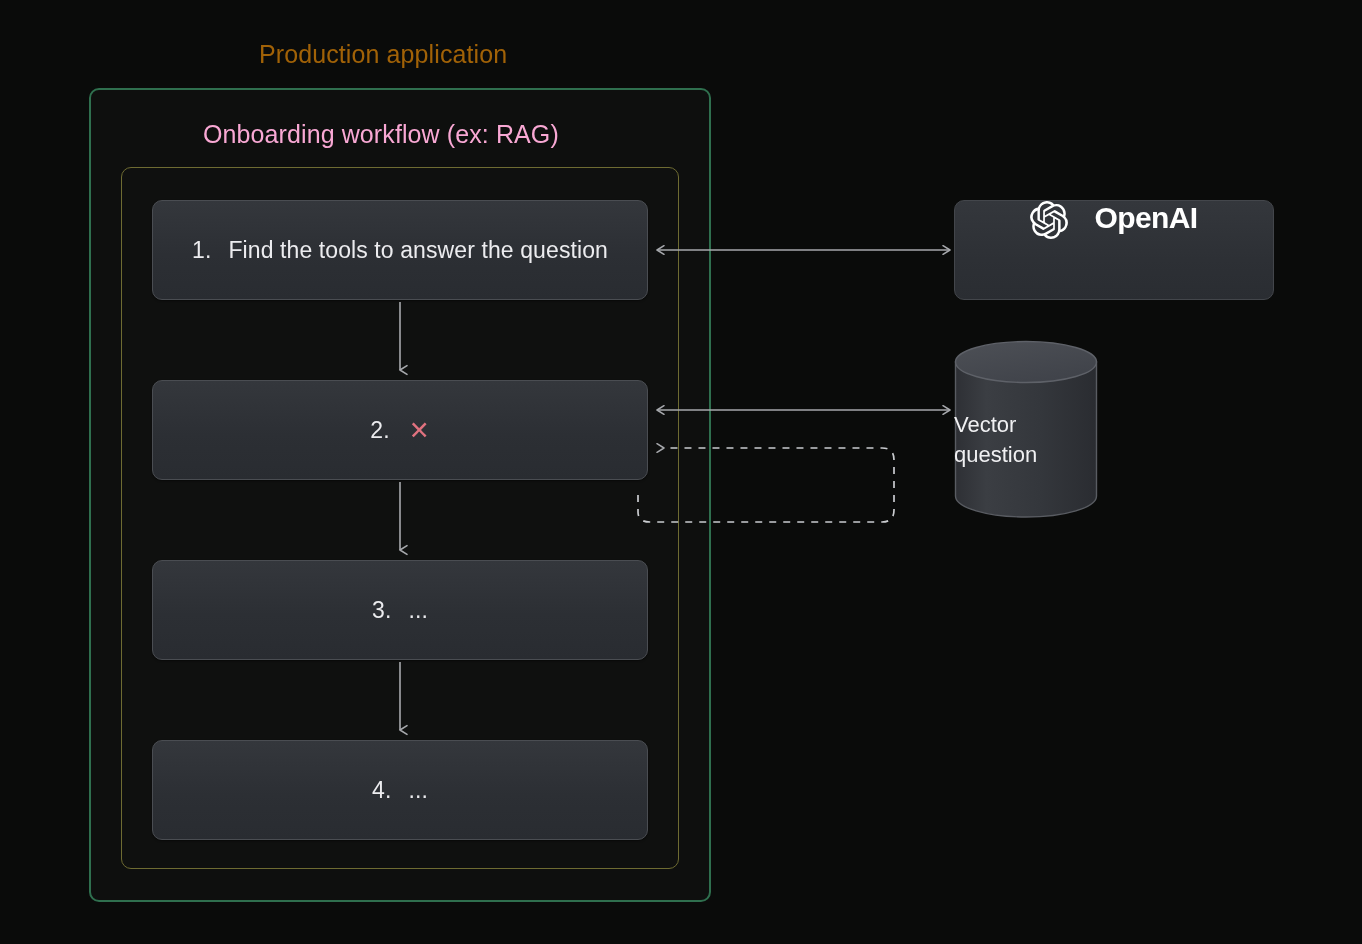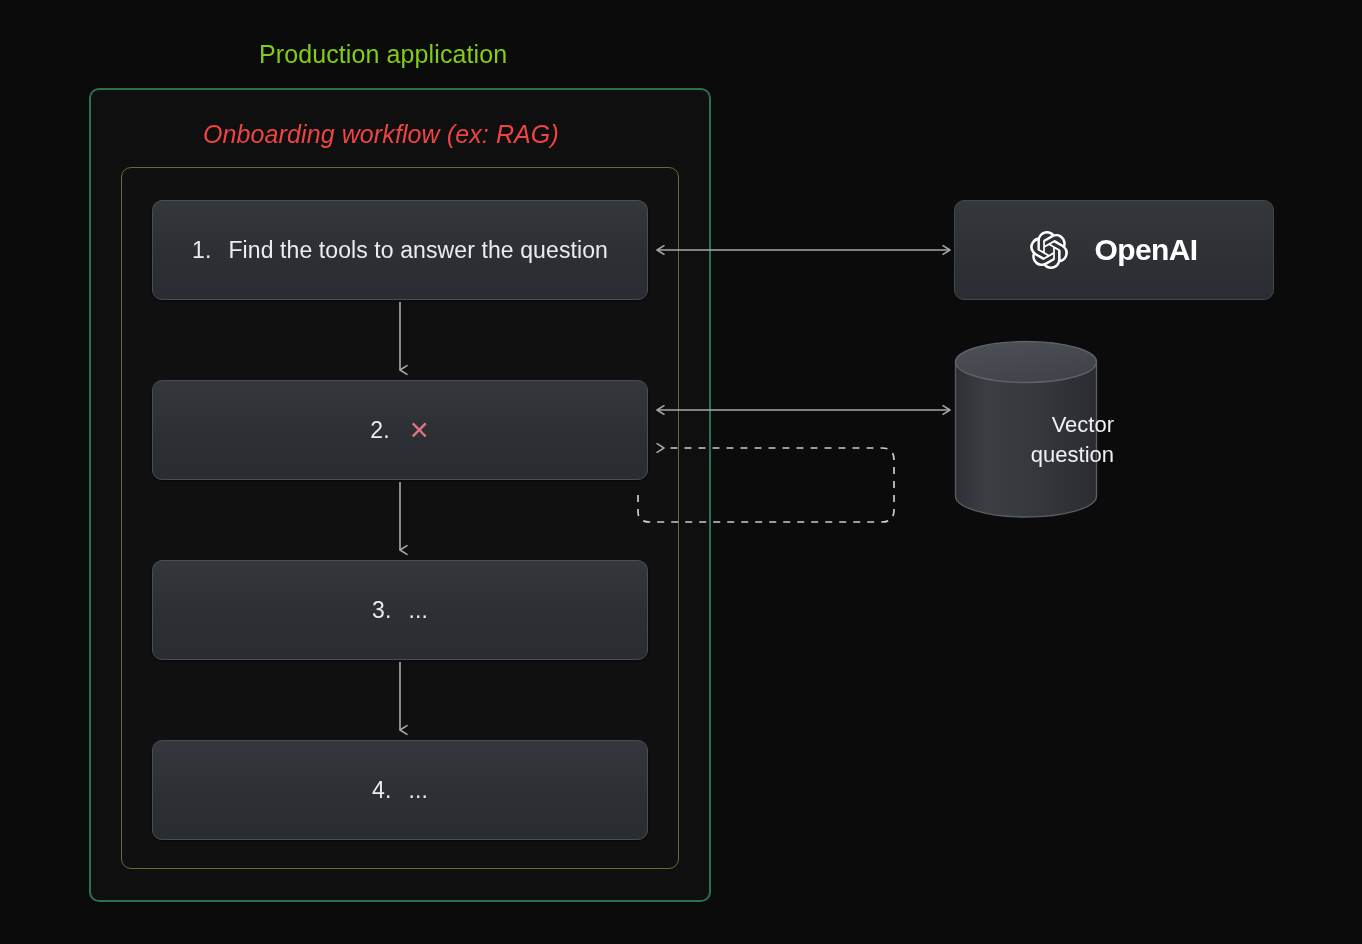--- a/index.html
+++ b/index.html
@@ -33,21 +33,21 @@
     border: 2px solid #2f6f4e;
     border-radius: 10px;
     background: #0e0f0e;
     box-sizing: border-box;
   }
   .prod-title {
     position: absolute;
     left: 259px;
     top: 40px;
     font-size: 25px;
-    color: #84cc16;
+    color: #a16207;
     letter-spacing: 0.1px;
     white-space: nowrap;
   }
 
   
   .flow-panel {
     position: absolute;
     left: 121px;
     top: 167px;
     width: 558px;
@@ -55,24 +55,23 @@
     border: 1.5px solid #6e6b32;
     border-radius: 10px;
     background: #0f100f;
     box-sizing: border-box;
   }
   .flow-title {
     position: absolute;
     left: 203px;
     top: 120px;
     font-size: 25px;
-    color: #ef4444;
+    color: #f9a8d4;
     letter-spacing: 0.1px;
     white-space: nowrap;
-    font-style: italic;
   }
 
   
   .step {
     position: absolute;
     left: 152px;
     width: 496px;
     height: 100px;
     border: 1px solid #4a4d52;
     border-radius: 10px;
@@ -111,21 +110,21 @@
     position: absolute;
     left: 954px;
     top: 200px;
     width: 320px;
     height: 100px;
     border: 1px solid #43464b;
     border-radius: 10px;
     background: linear-gradient(180deg, #34373c 0%, #2d3035 60%, #2a2d32 100%);
     box-sizing: border-box;
     display: flex;
-    align-items: center;
+    align-items: flex-start;
     justify-content: center;
     gap: 26px;
   }
   .openai-wordmark {
     font-size: 30px;
     font-weight: bold;
     color: #ffffff;
     letter-spacing: -0.6px;
   }
 
@@ -135,21 +134,21 @@
     left: 954px;
     top: 340px;
     width: 144px;
     height: 178px;
   }
   .cyl-text {
     position: absolute;
     left: 0;
     top: 70px;
     width: 160px;
-    text-align: right;
+    text-align: left;
     font-size: 22px;
     line-height: 30px;
     color: #f0f0f2;
     z-index: 4;
   }
 
   
   .connectors {
     position: absolute;
     inset: 0;

